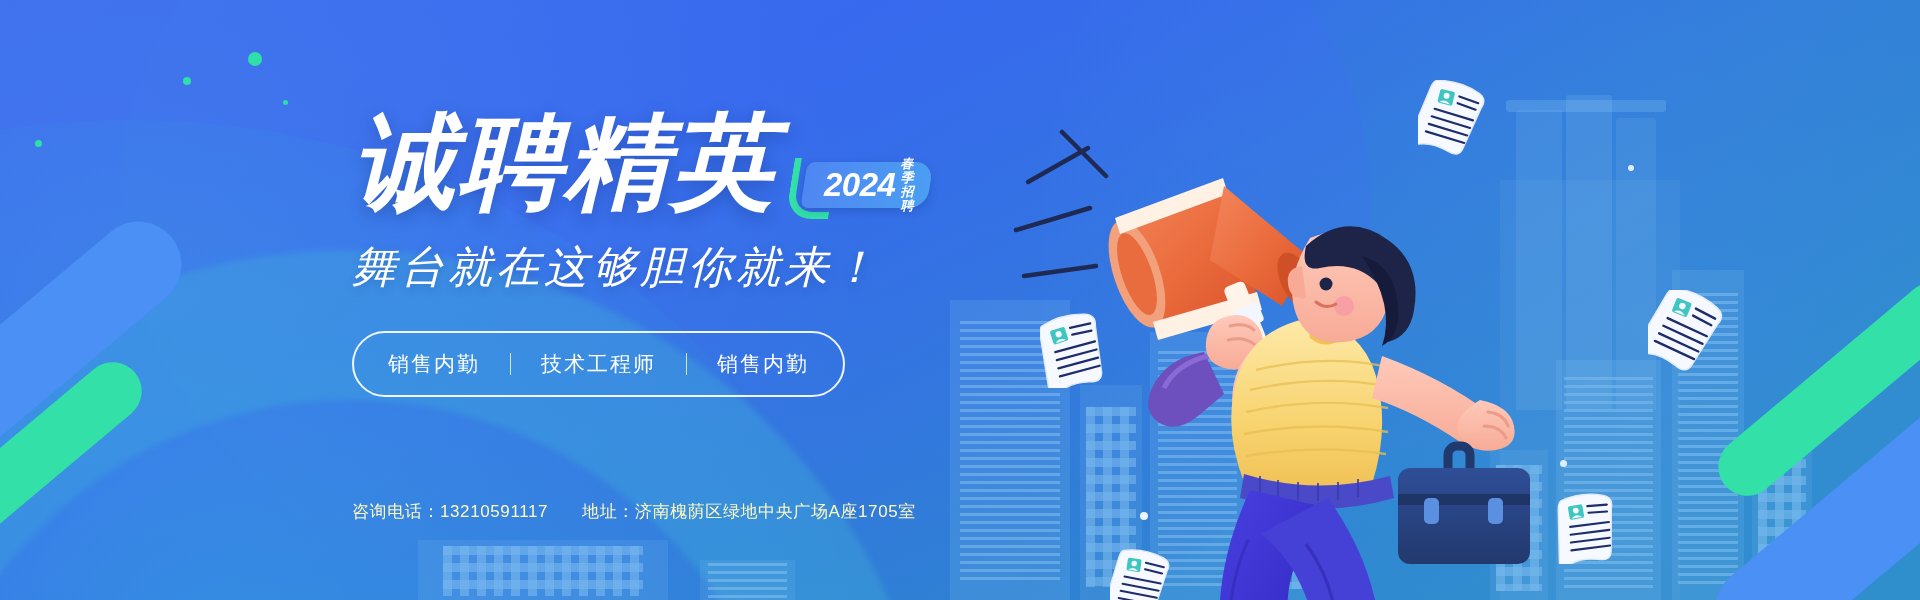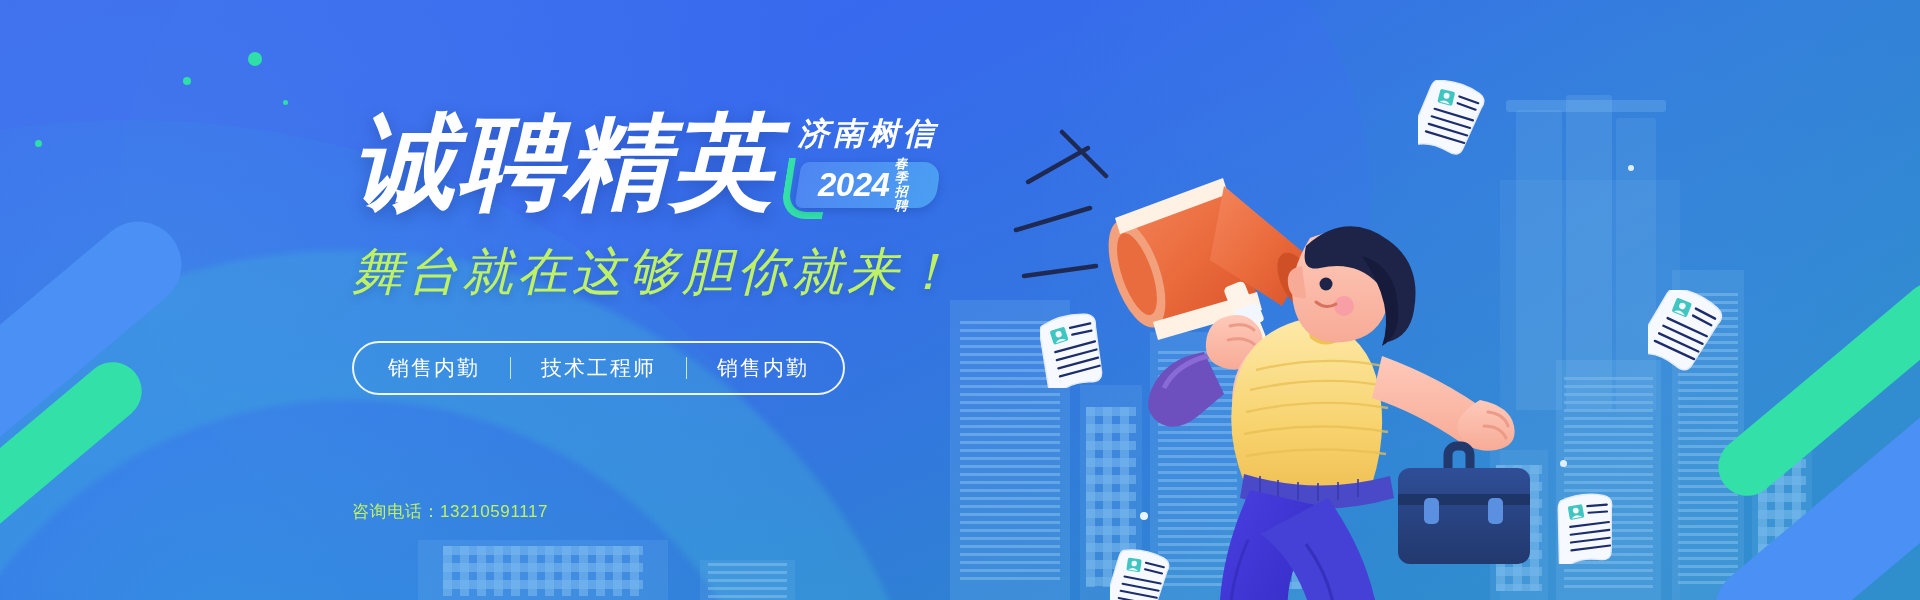--- a/index.html
+++ b/index.html
@@ -36,21 +36,21 @@
       repeating-linear-gradient(to right,rgba(150,205,245,.40) 0 9px,transparent 9px 17px);
     background-blend-mode:multiply;}
 
   
   .bar{position:absolute;border-radius:999px;}
   .dot{position:absolute;border-radius:50%;}
 
   
   .copy{position:absolute;left:352px;top:110px;width:700px;}
   .headline{
-    display:flex;align-items:flex-end;gap:8px;
+    display:flex;align-items:flex-end;gap:14px;
   }
   .headline-main{
     font-size:104px;line-height:1;font-weight:bold;font-style:italic;color:#ffffff;
     letter-spacing:2px;text-shadow:0 5px 16px rgba(12,40,110,.30);
     white-space:nowrap;
   }
   .brand-stack{position:relative;margin-bottom:6px;}
   .brand-name{
     font-size:31px;font-weight:bold;font-style:italic;color:#ffffff;letter-spacing:4px;
     white-space:nowrap;margin-left:14px;
@@ -67,35 +67,35 @@
     background:linear-gradient(100deg,#4f86f2,#4a9ff2);
     border-radius:8px 18px 18px 8px;transform:skewX(-9deg);
     box-shadow:0 3px 10px rgba(10,35,100,.22);
   }
   .badge-inner{transform:skewX(9deg);display:flex;align-items:center;gap:5px;}
   .badge-year{font-size:33px;font-weight:bold;font-style:italic;color:#fff;letter-spacing:-.5px;}
   .badge-sub{display:flex;flex-direction:column;font-size:13px;font-weight:bold;font-style:italic;
     color:#fff;line-height:1.08;letter-spacing:1px;}
 
   .subhead{
-    margin-top:24px;font-size:51px;font-style:italic;color:#bef264;letter-spacing:4px;
+    margin-top:24px;font-size:44px;font-style:italic;color:#ffffff;letter-spacing:4px;
     white-space:nowrap;text-shadow:0 3px 10px rgba(12,40,110,.24);
   }
 
   .tags{
     margin-top:34px;display:inline-flex;align-items:center;
     border:2px solid rgba(255,255,255,.92);border-radius:999px;
-    padding:11px 34px;
+    padding:17px 34px;
   }
   .tag{font-size:21px;color:#ffffff;letter-spacing:2px;white-space:nowrap;}
   .tag-sep{width:1px;height:22px;background:rgba(255,255,255,.75);margin:0 30px;}
 
   .contact{
     position:absolute;left:352px;top:500px;display:flex;gap:34px;
-    font-size:17px;color:#bef264;letter-spacing:.6px;white-space:nowrap;
+    font-size:17px;color:#fef9c3;letter-spacing:.6px;white-space:nowrap;
   }
 
   
   .illus{position:absolute;left:1010px;top:70px;width:560px;height:530px;}
   .paper{position:absolute;}
 </style>
 </head>
 <body>
 
 <div class="banner">
@@ -159,21 +159,20 @@
   <div class="dot" style="left:1140px;top:512px;width:8px;height:8px;background:#eaf4ff;"></div>
   <div class="dot" style="left:1560px;top:460px;width:7px;height:7px;background:#dfeeff;"></div>
   <div class="dot" style="left:1628px;top:165px;width:6px;height:6px;background:#dfeeff;"></div>
 
   <div class="copy">
 
     <div class="headline">
       <div class="headline-main">诚聘精英</div>
 
       <div class="brand-stack">
-        <div class="brand-name">济南树信</div>
         <div class="badge-wrap">
           <div class="badge-stroke"></div>
           <div class="badge">
             <div class="badge-inner">
               <span class="badge-year">2024</span>
               <span class="badge-sub">
                 <span>春季</span>
                 <span>招聘</span>
               </span>
             </div>
@@ -189,20 +188,23 @@
       <span class="tag-sep" title="|"></span>
       <span class="tag">技术工程师</span>
       <span class="tag-sep" title="|"></span>
       <span class="tag">销售内勤</span>
     </div>
   </div>
 
   <div class="contact">
     <span>
       <span>咨询电话：</span><span>13210591117</span>
+    </span>
+    <span>
+      <span>地址：</span><span>济南槐荫区绿地中央广场A座1705室</span>
     </span>
   </div>
 
   <svg class="illus" viewBox="0 0 560 530" width="560" height="530" xmlns="http://www.w3.org/2000/svg">
     <defs>
       <linearGradient id="gMega" x1="0" y1="0" x2="1" y2="1">
         <stop offset="0%" stop-color="#f3865c"></stop>
           <stop offset="55%" stop-color="#ea6a3b"></stop>
           <stop offset="100%" stop-color="#d8522a"></stop>
       </linearGradient>

